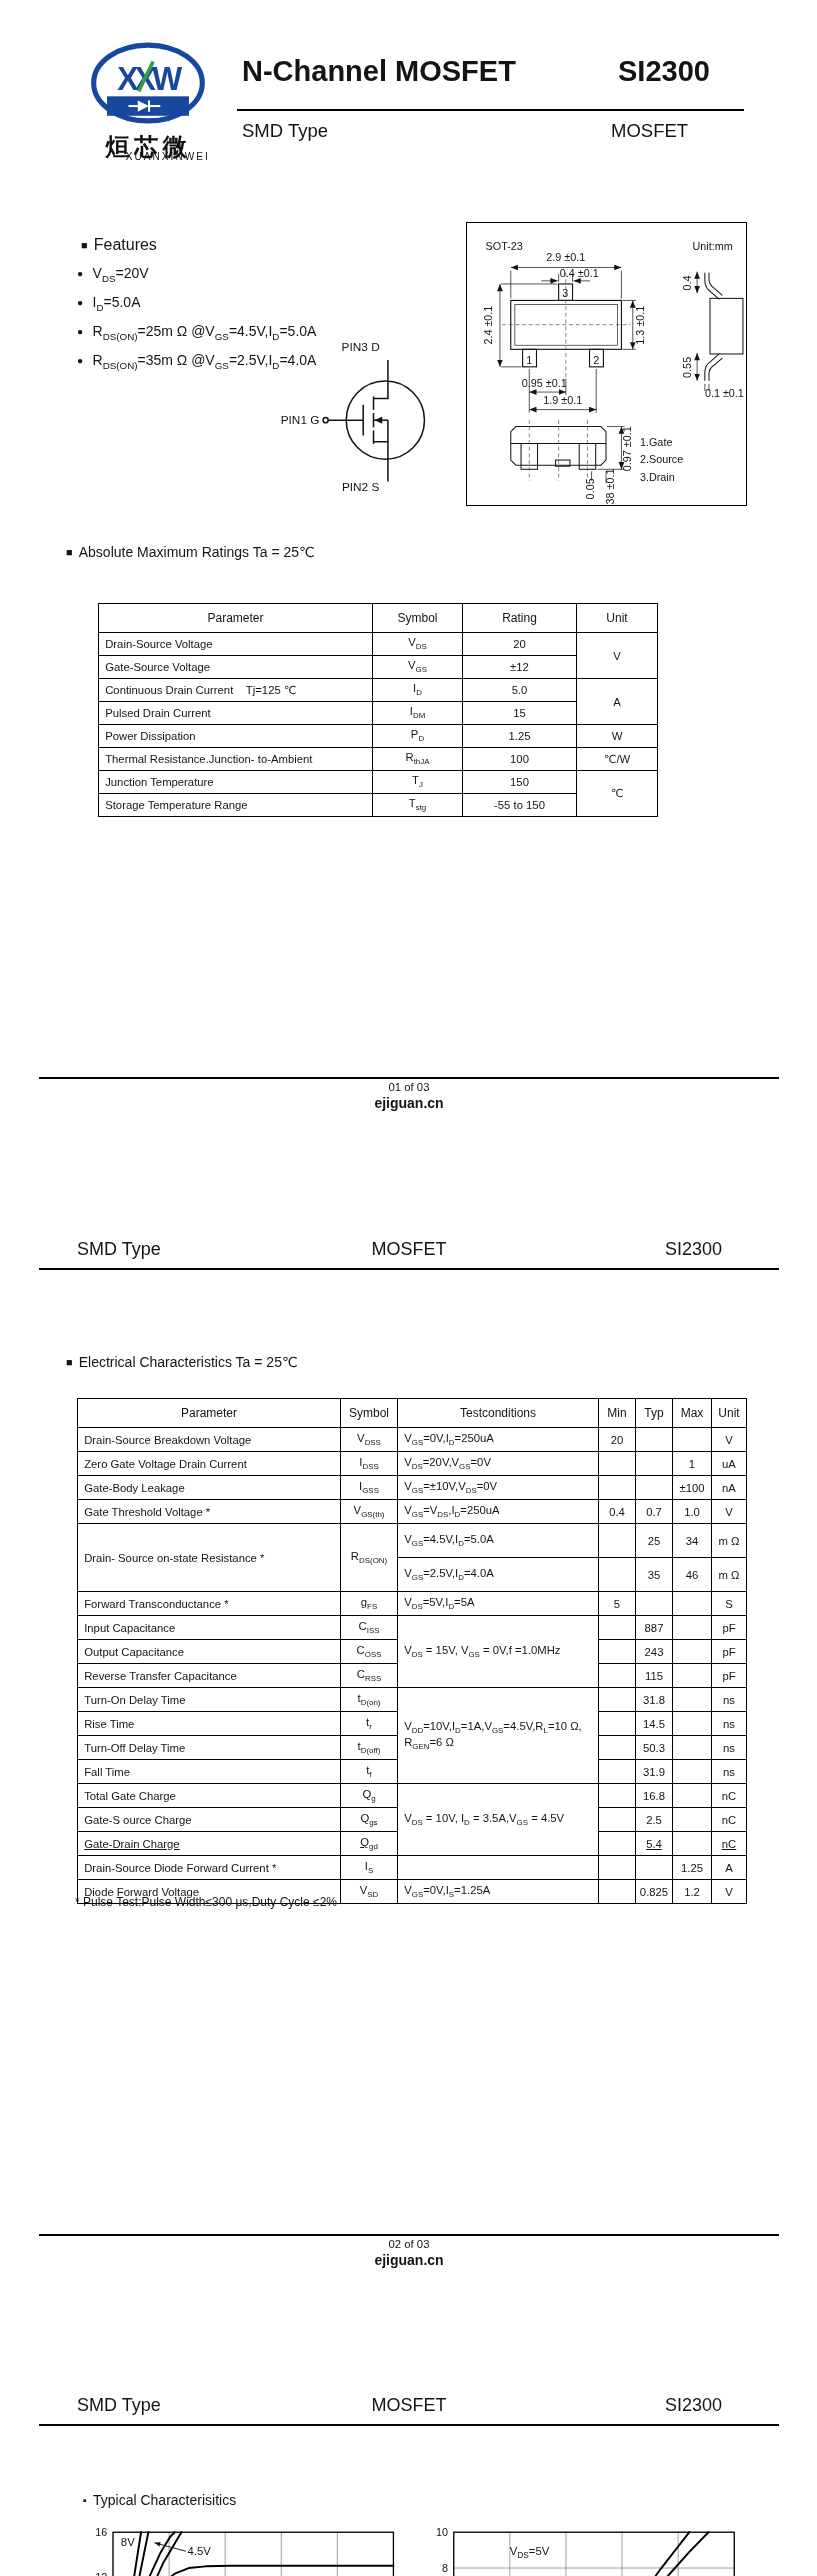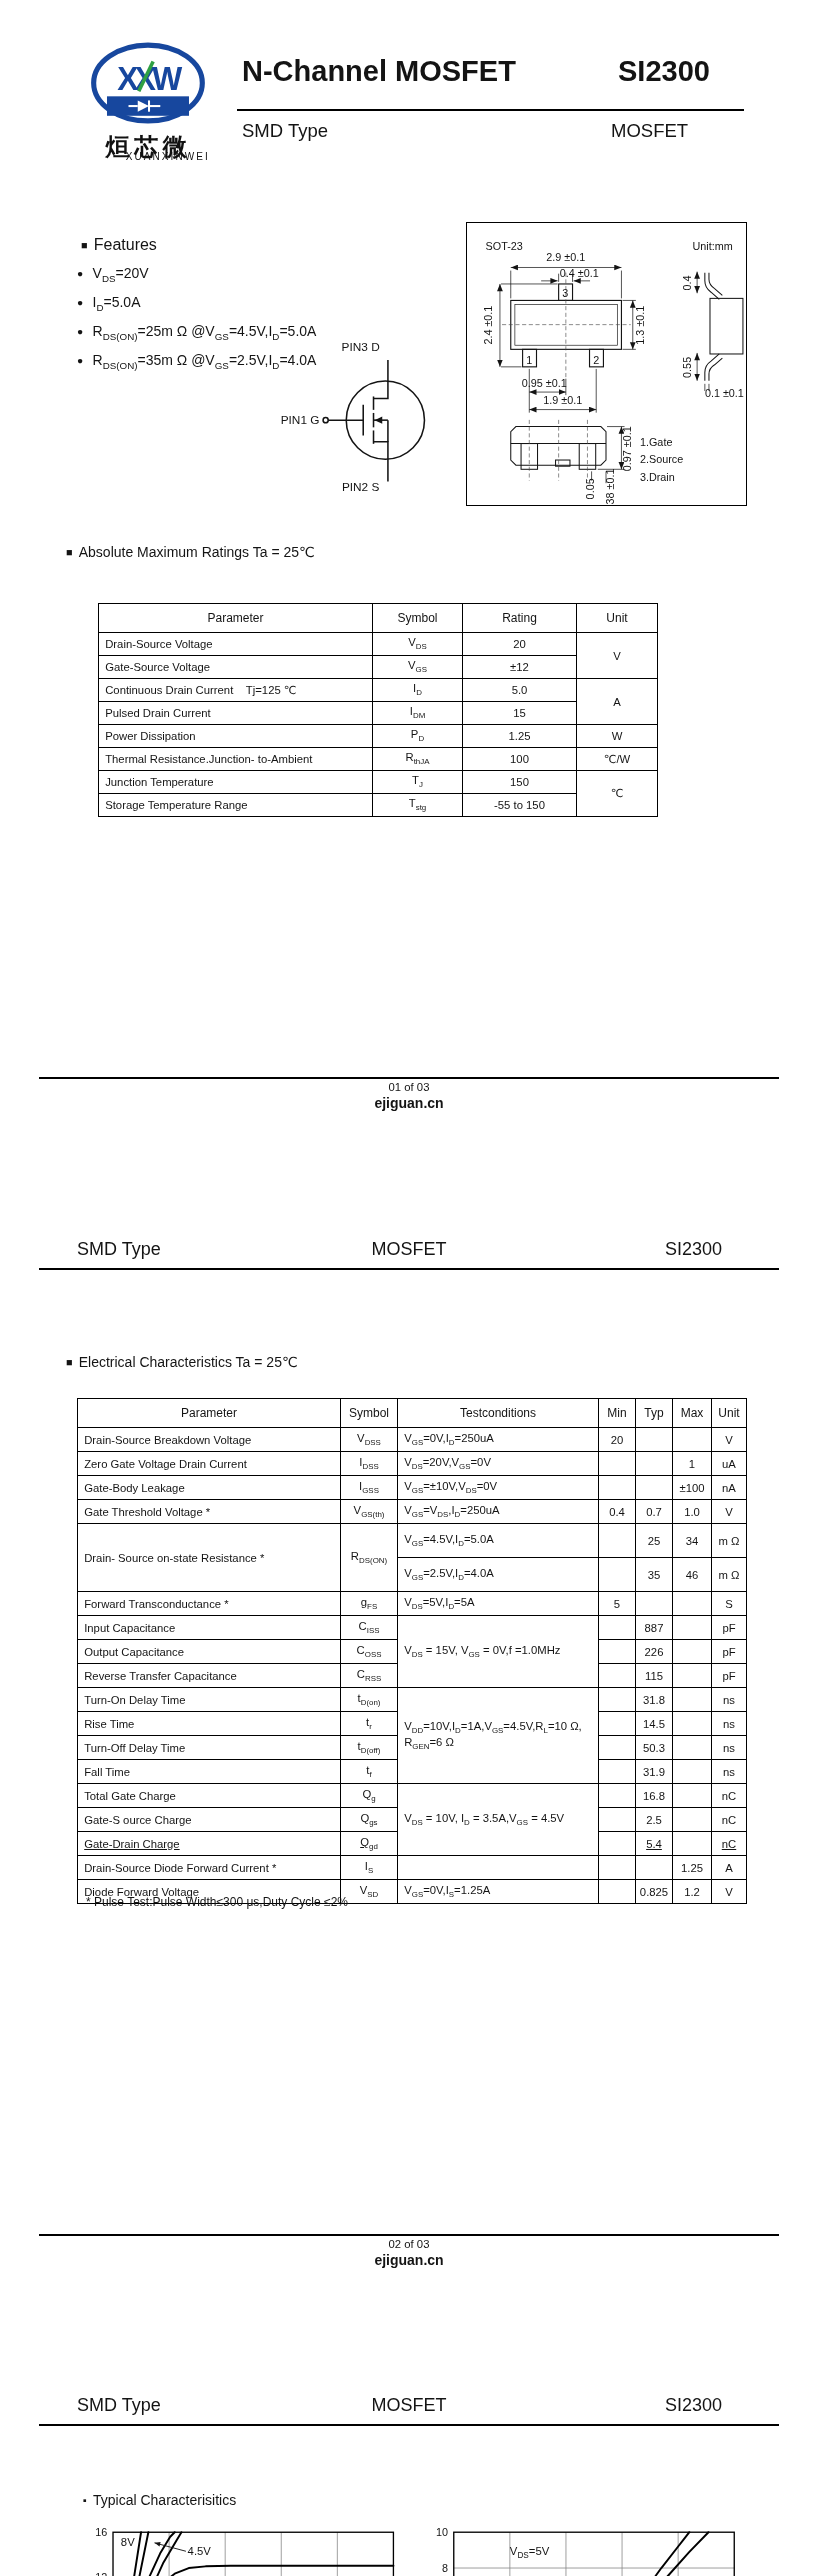--- a/index.html
+++ b/index.html
@@ -364,21 +364,21 @@
             <td rowspan="3" class="left">V<sub>DS</sub> = 15V, V<sub>GS</sub> = 0V,f =1.0MHz</td>
             <td></td>
             <td>887</td>
             <td></td>
             <td>pF</td>
           </tr>
           <tr style="height: 24px;">
             <td class="left">Output Capacitance</td>
             <td>C<sub>OSS</sub></td>
             <td></td>
-            <td>226</td>
+            <td>243</td>
             <td></td>
             <td>pF</td>
           </tr>
           <tr style="height: 24px;">
             <td class="left">Reverse Transfer Capacitance</td>
             <td>C<sub>RSS</sub></td>
             <td></td>
             <td>115</td>
             <td></td>
             <td>pF</td>
@@ -455,21 +455,21 @@
             <td>V<sub>SD</sub></td>
             <td class="left">V<sub>GS</sub>=0V,I<sub>S</sub>=1.25A</td>
             <td></td>
             <td>0.825</td>
             <td>1.2</td>
             <td>V</td>
           </tr>
         </tbody>
       </table>
 
-    <div class="footnote" style="left:86px;top:738px">* Pulse Test:Pulse Width≤300 μs,Duty Cycle ≤2%</div>
+    <div class="footnote" style="left:75px;top:738px">* Pulse Test:Pulse Width≤300 μs,Duty Cycle ≤2%</div>
 
     <div class="rule" style="left:39px;top:1077px;width:740px;height:1.5px"></div>
     <div class="ftr" style="top:1081px">
       <div class="pg">02 of 03</div>
       <div class="site">ejiguan.cn</div>
     </div>
   </div>
 
   <div class="abs" style="left:0;top:2313px;width:818px;height:1157px">
     <div class="abs hdr2" style="left:77px;top:82px">SMD Type</div>

